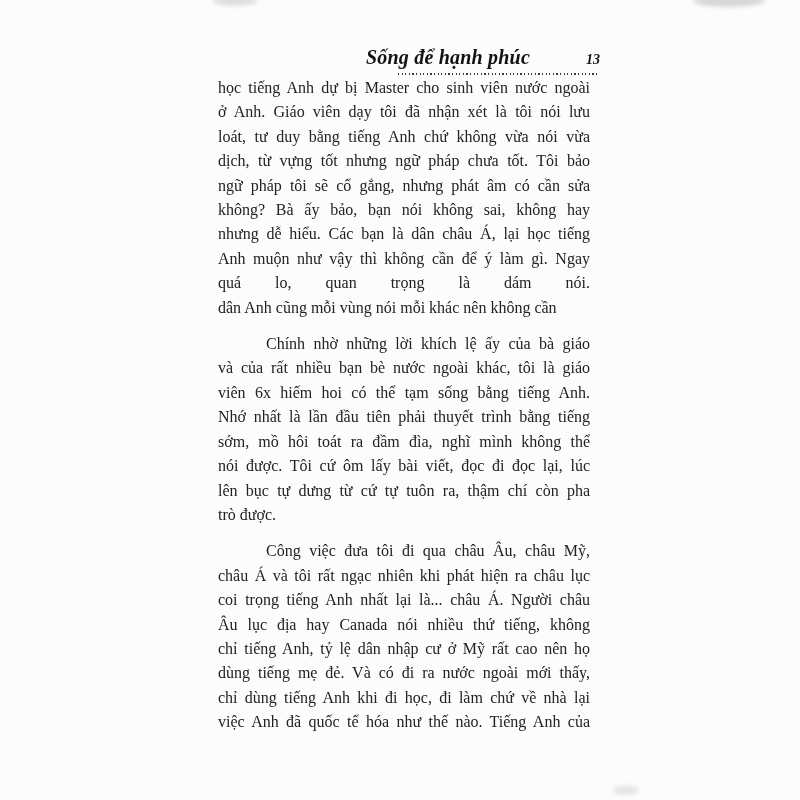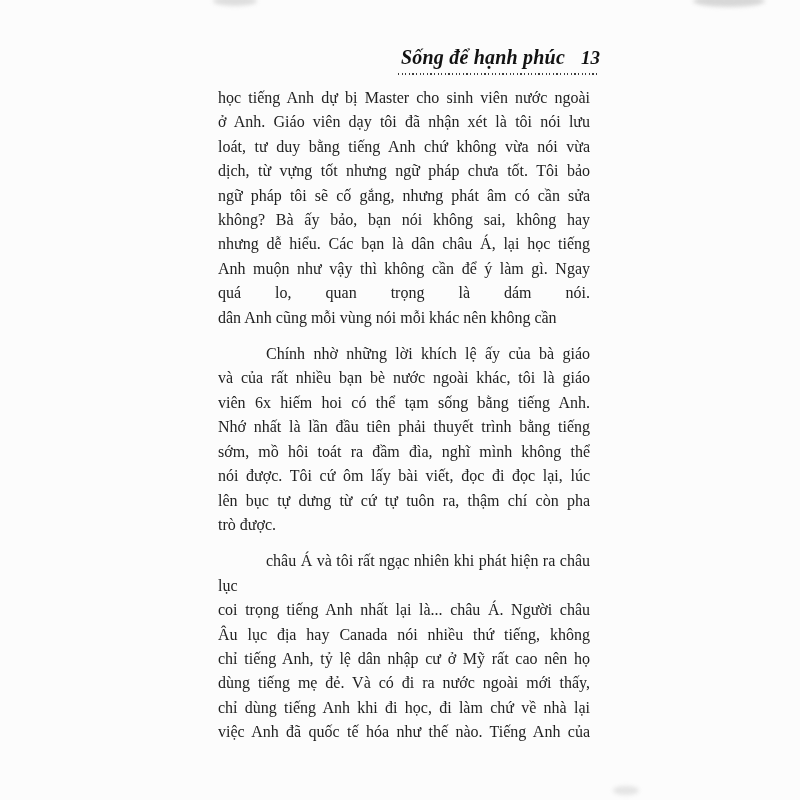--- a/index.html
+++ b/index.html
@@ -1,20 +1,20 @@
 <!DOCTYPE html>
 <html lang="vi" style="--text: #222222; --header-text: #121212; --background: #fcfcfc;"><head>
 <meta charset="utf-8">
 <style>
   :root{
     --text:#222222;
     --header-text:#121212;
     --background:#fcfcfc;
   }
-  *{margin:0;padding:0;box-sizing:border-box;}
+  *{margin:0;padding:0;box-sizing:border-box;gap:32px;}
   html,body{width:800px;height:800px;}
   body{
     position:relative;
     width:800px;height:800px;
     background:var(--background);
     overflow:hidden;
     font-family:"Liberation Serif","DejaVu Serif",serif;
   }
   
   .running-head{
@@ -30,35 +30,35 @@
   .running-title{
     font-style:italic;
     font-weight:bold;
     font-size:20px;
     letter-spacing:0.2px;
     white-space:nowrap;
   }
   .page-number{
     font-style:italic;
     font-weight:bold;
-    font-size:19px;
-    margin-left:16px;
+    font-size:14px;
+    margin-left:24px;
   }
   .head-dotted-rule{
     position:absolute;
     top:73px;
     left:398px;
     width:201px;
     height:2px;
     background-image:repeating-linear-gradient(90deg,#3b3b3b 0 1.3px,transparent 1.3px 3.6px);
   }
   
   .page-body{
     position:absolute;
-    top:86px;
+    top:76px;
     left:218px;
     width:372px;
     font-size:16px;
     line-height:24.4px;
     color:var(--text);
     letter-spacing:0px;
   }
   .paragraph + .paragraph{margin-top:12px;}
   .paragraph + .paragraph .line:first-child{text-indent:48px;}
   .line{
@@ -107,20 +107,21 @@
       <div class="line">Chính nhờ những lời khích lệ ấy của bà giáo</div>
       <div class="line">và của rất nhiều bạn bè nước ngoài khác, tôi là giáo</div>
       <div class="line">viên 6x hiếm hoi có thể tạm sống bằng tiếng Anh.</div>
       <div class="line">Nhớ nhất là lần đầu tiên phải thuyết trình bằng tiếng</div>
       <div class="line">sớm, mồ hôi toát ra đầm đìa, nghĩ mình không thể</div>
       <div class="line">nói được. Tôi cứ ôm lấy bài viết, đọc đi đọc lại, lúc</div>
       <div class="line">lên bục tự dưng từ cứ tự tuôn ra, thậm chí còn pha</div>
       <div class="line">trò được.</div>
     </div>
     <div class="paragraph">
+      <div class="line">Công việc đưa tôi đi qua châu Âu, châu Mỹ,</div>
       <div class="line">châu Á và tôi rất ngạc nhiên khi phát hiện ra châu lục</div>
       <div class="line">coi trọng tiếng Anh nhất lại là... châu Á. Người châu</div>
       <div class="line">Âu lục địa hay Canada nói nhiều thứ tiếng, không</div>
       <div class="line">chỉ tiếng Anh, tỷ lệ dân nhập cư ở Mỹ rất cao nên họ</div>
       <div class="line">dùng tiếng mẹ đẻ. Và có đi ra nước ngoài mới thấy,</div>
       <div class="line">chỉ dùng tiếng Anh khi đi học, đi làm chứ về nhà lại</div>
       <div class="line">việc Anh đã quốc tế hóa như thế nào. Tiếng Anh của</div>
     </div>
   </div>
 

